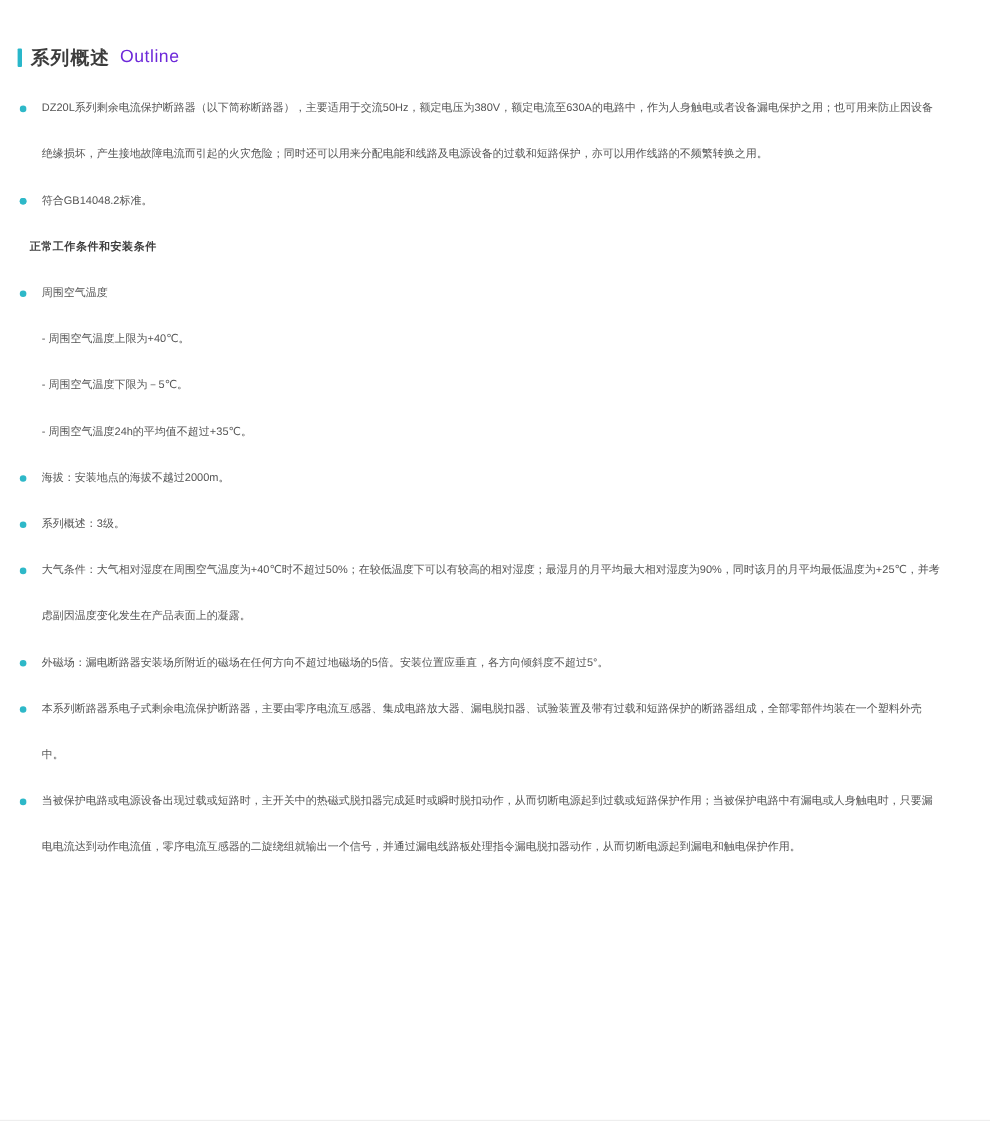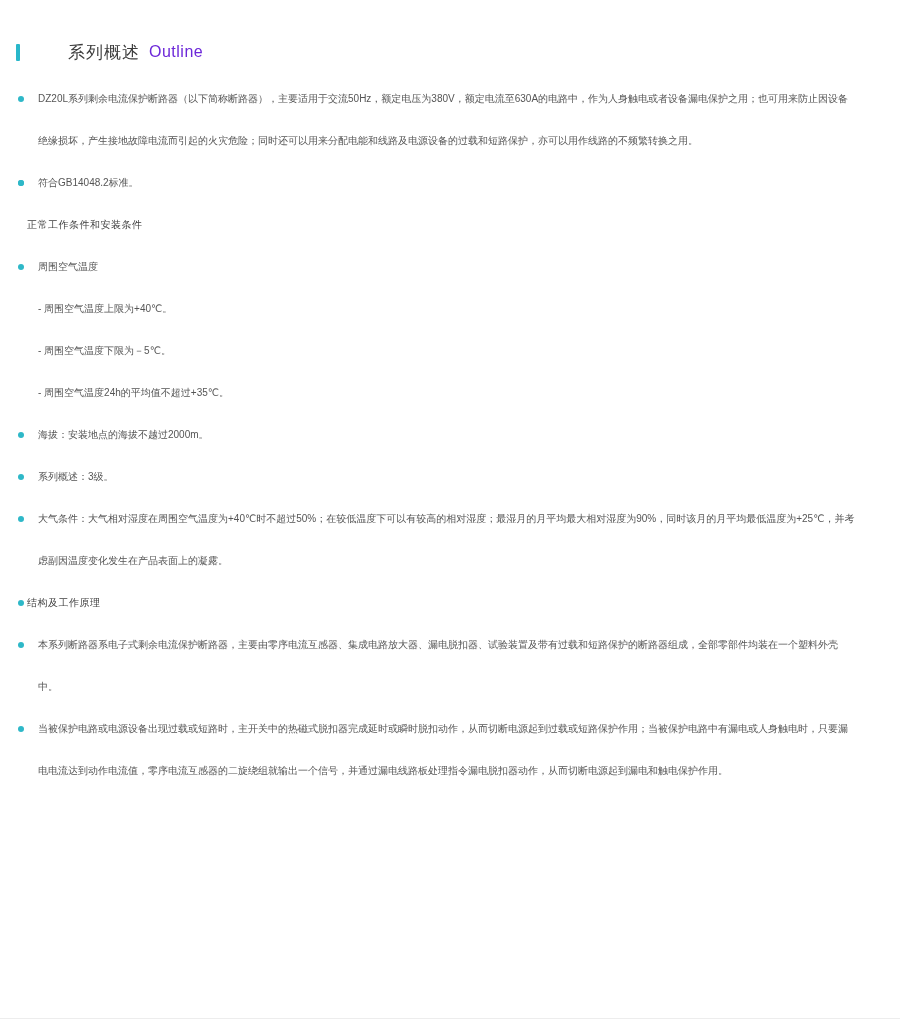--- a/index.html
+++ b/index.html
@@ -28,24 +28,23 @@
   }
   .accent-bar {
     width: 4px;
     height: 17px;
     background: #29b7ca;
     margin-right: 8px;
     border-radius: 1px;
   }
   .title-cn {
     font-size: 17px;
-    font-weight: normal;
+    font-weight: bold;
     color: #3c3c3c;
     letter-spacing: 1px;
-    margin-left: 40px;
   }
   .title-en {
     font-size: 16px;
     color: #6d28d9;
     margin-left: 9px;
     letter-spacing: 0.5px;
   }
   
   .content {
     margin-top: 16px;
@@ -67,21 +66,21 @@
     position: absolute;
     left: 18px;
     top: 18px;
     width: 6px;
     height: 6px;
     border-radius: 50%;
     background: #2eb8c8;
   }
   .sec-heading {
     padding-left: 27px;
-    font-weight: normal;
+    font-weight: bold;
     color: #3f3f3f;
     letter-spacing: 0.5px;
   }
   .bottom-divider {
     position: absolute;
     left: 0;
     bottom: 8px;
     width: 900px;
     height: 1px;
     background: #ededed;
@@ -144,23 +143,23 @@
     </div>
 
 
     <div class="bullet-item">
       <span class="bullet-dot"></span>
       <span class="txt">大气条件：大气相对湿度在周围空气温度为+40℃时不超过50%；在较低温度下可以有较高的相对湿度；最湿月的月平均最大相对湿度为90%，同时该月的月平均最低温度为+25℃，并考虑副因温度变化发生在产品表面上的凝露。</span>
     </div>
 
     <div class="bullet-item">
       <span class="bullet-dot"></span>
+      <span class="txt">外磁场：漏电断路器安装场所附近的磁场在任何方向不超过地磁场的5倍。安装位置应垂直，各方向倾斜度不超过5°。</span>
     </div>
 
-    <div class="sec-heading">结构及工作原理</div>
 
     <div class="bullet-item">
       <span class="bullet-dot"></span>
       <span class="txt">本系列断路器系电子式剩余电流保护断路器，主要由零序电流互感器、集成电路放大器、漏电脱扣器、试验装置及带有过载和短路保护的断路器组成，全部零部件均装在一个塑料外壳中。</span>
     </div>
 
     <div class="bullet-item">
       <span class="bullet-dot"></span>
       <span class="txt">当被保护电路或电源设备出现过载或短路时，主开关中的热磁式脱扣器完成延时或瞬时脱扣动作，从而切断电源起到过载或短路保护作用；当被保护电路中有漏电或人身触电时，只要漏电电流达到动作电流值，零序电流互感器的二旋绕组就输出一个信号，并通过漏电线路板处理指令漏电脱扣器动作，从而切断电源起到漏电和触电保护作用。</span>
     </div>

